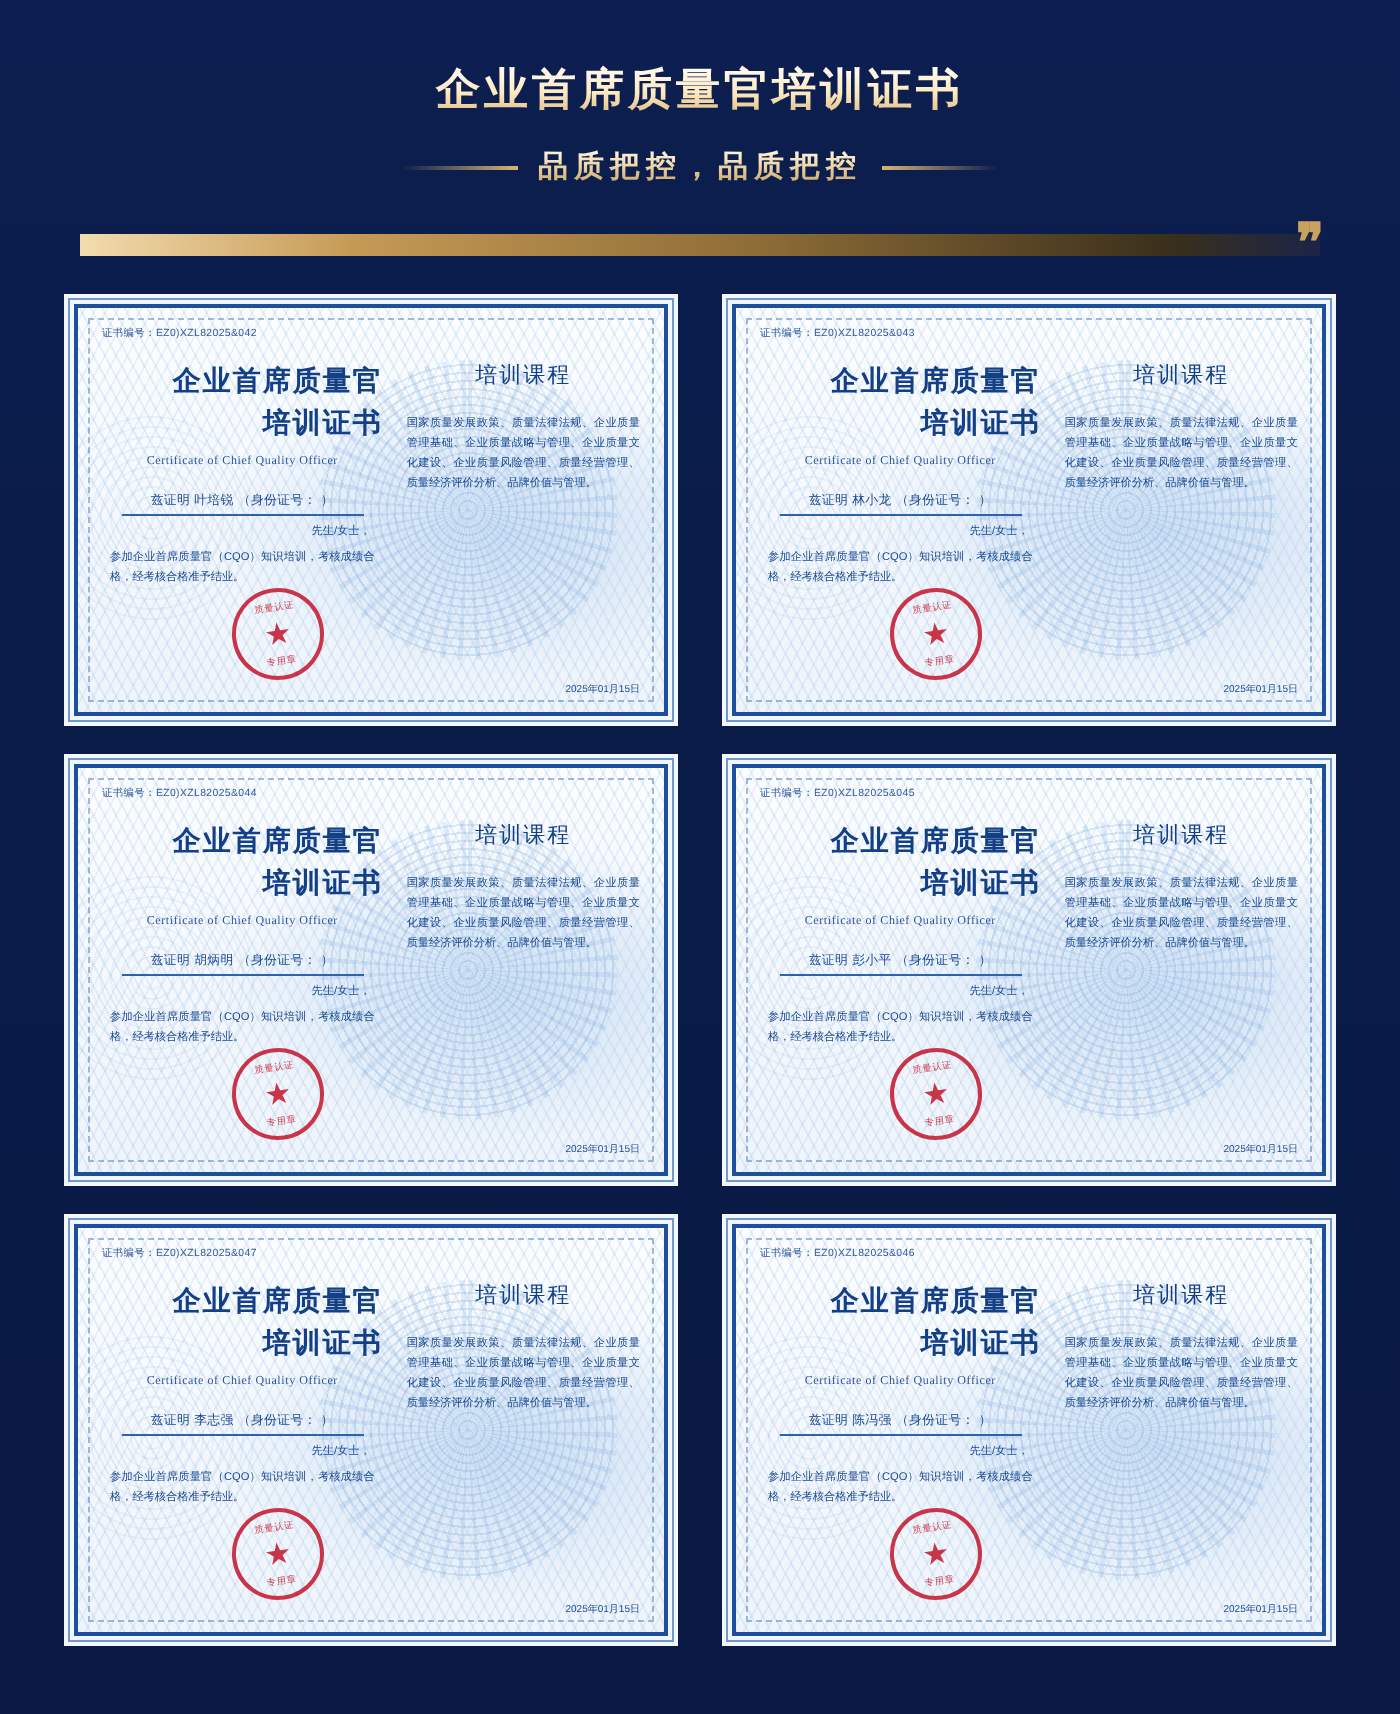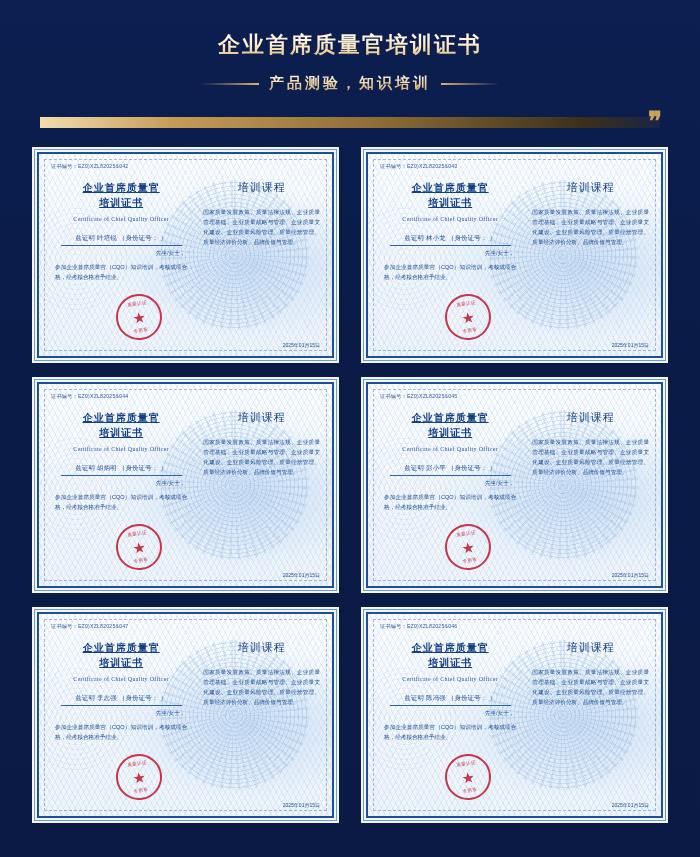--- a/index.html
+++ b/index.html
@@ -146,27 +146,26 @@
   .cert-body {
     position: relative;
     z-index: 3;
     display: flex;
     height: 100%;
     padding: 26px 10px 8px 12px;
   }
   .cert-left { width: 54%; padding-right: 6px; }
   .cert-right { width: 46%; padding-left: 4px; }
   .cert-title {
-    font-size: 10px;
+    font-size: 14px;
     font-weight: bold;
     color: #123f86;
     letter-spacing: 1px;
     line-height: 1.5;
-    text-align: center;
-    text-decoration: underline;
+    text-align: right;
   }
   .cert-title .l2 { display: block; }
   .cert-title-en {
     margin-top: 6px;
     text-align: center;
     font-size: 6px;
     color: #2a5severe;
     color: #2a56a0;
     font-family: "Liberation Serif", serif;
     letter-spacing: .3px;
@@ -253,21 +252,21 @@
 </style>
 </head>
 <body>
 
 <div class="page">
 
   <div class="header">
     <div class="main-title">企业首席质量官培训证书</div>
     <div class="sub-wrap">
       <span class="sub-line"></span>
-      <span class="sub-title">产品测验，知识培训</span>
+      <span class="sub-title">品质把控，品质把控</span>
       <span class="sub-line right"></span>
     </div>
   </div>
 
   <div class="gold-bar-row">
     <span class="gold-bar"></span>
     <span class="quote-mark">❞</span>
   </div>
 
   <div class="grid">

